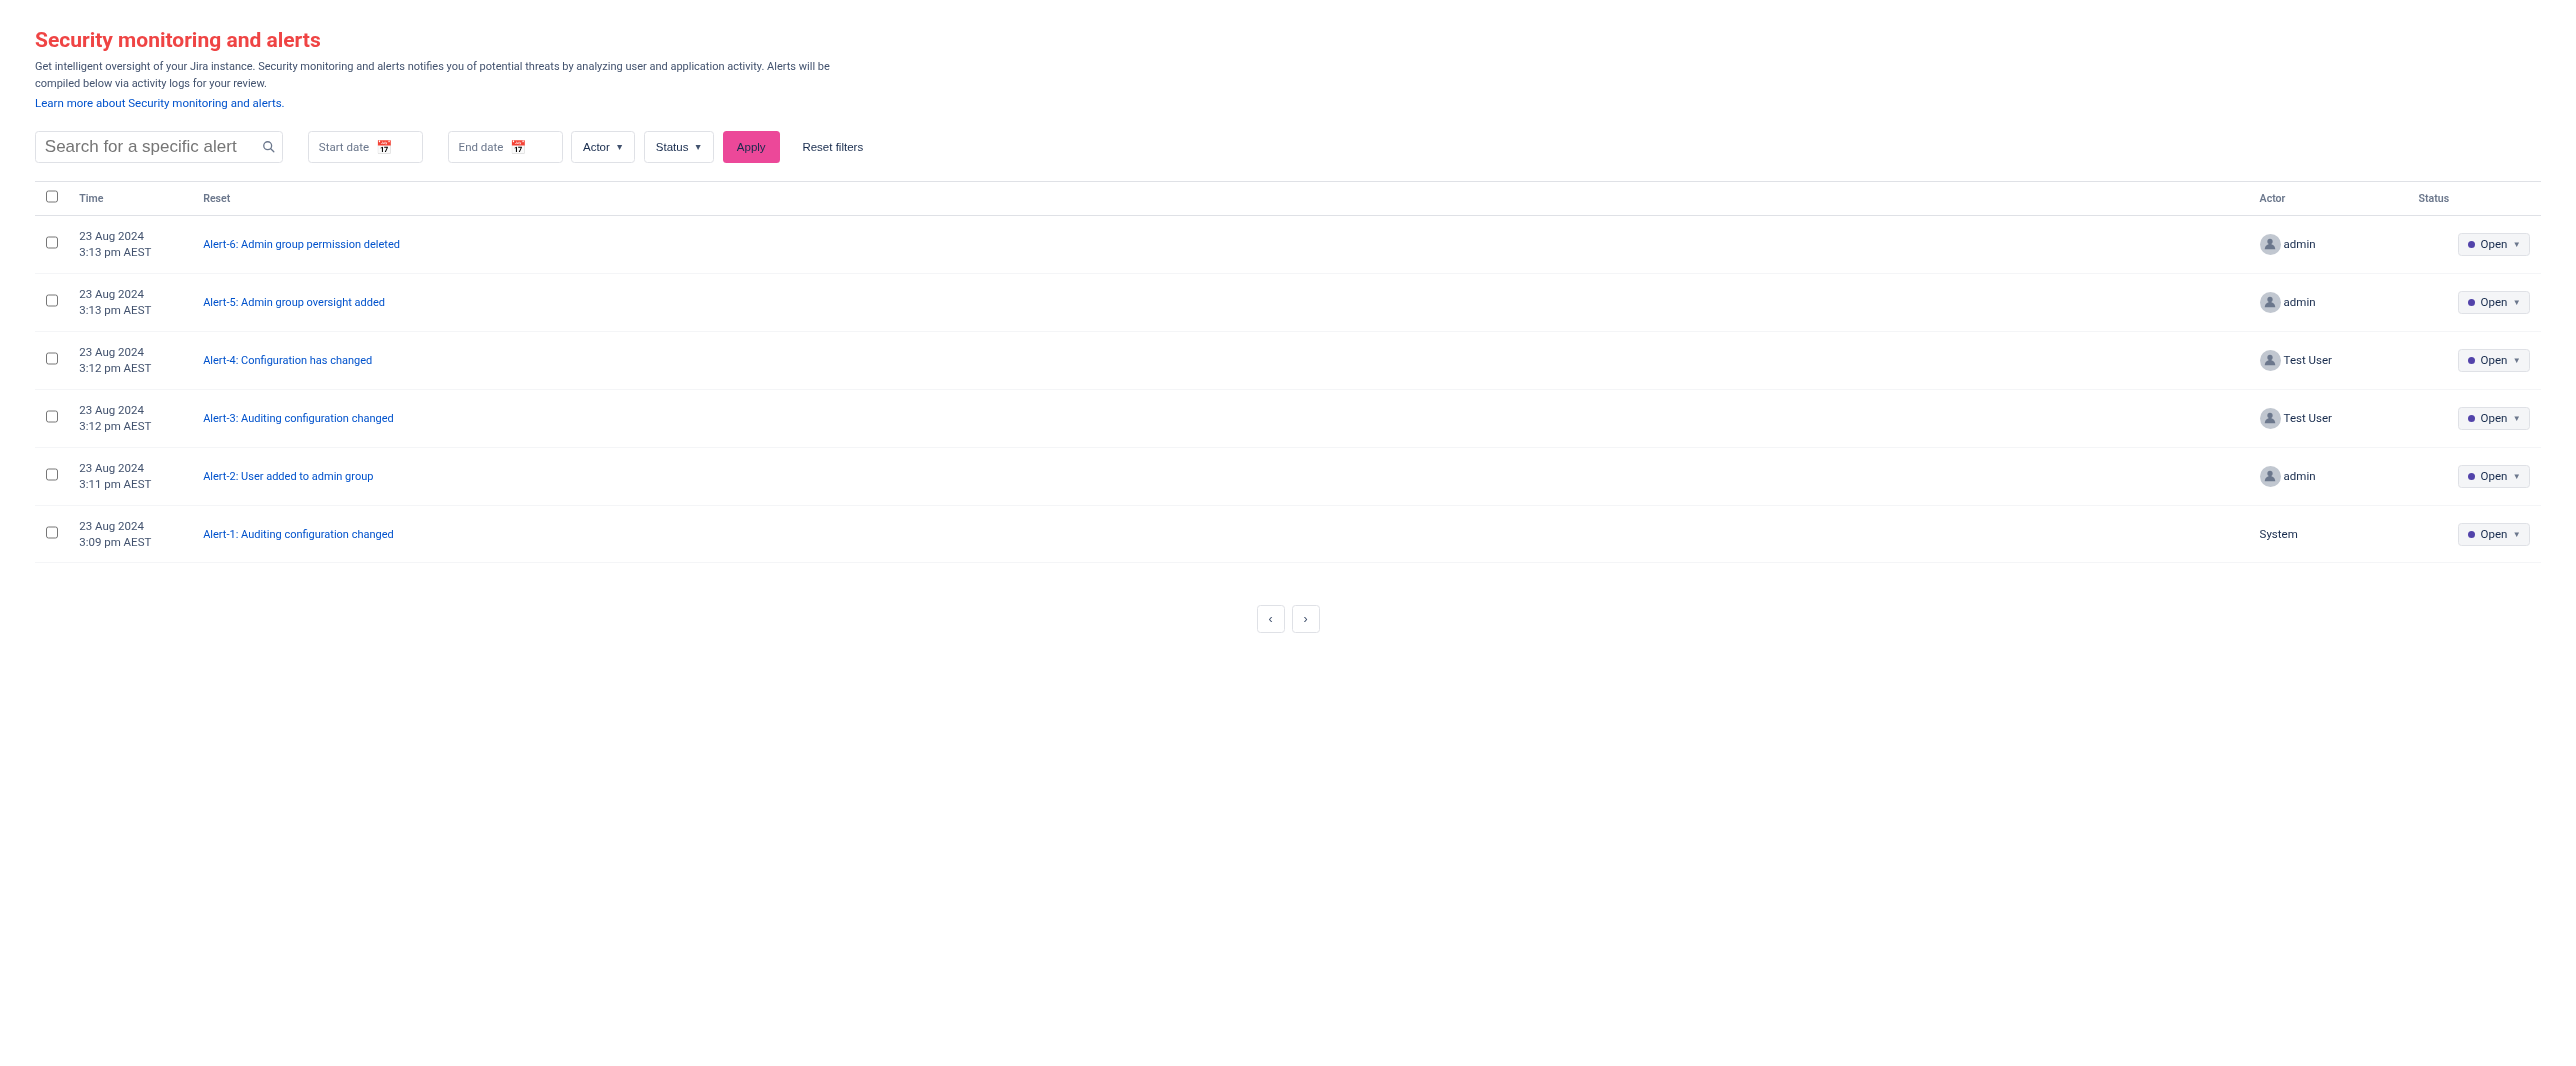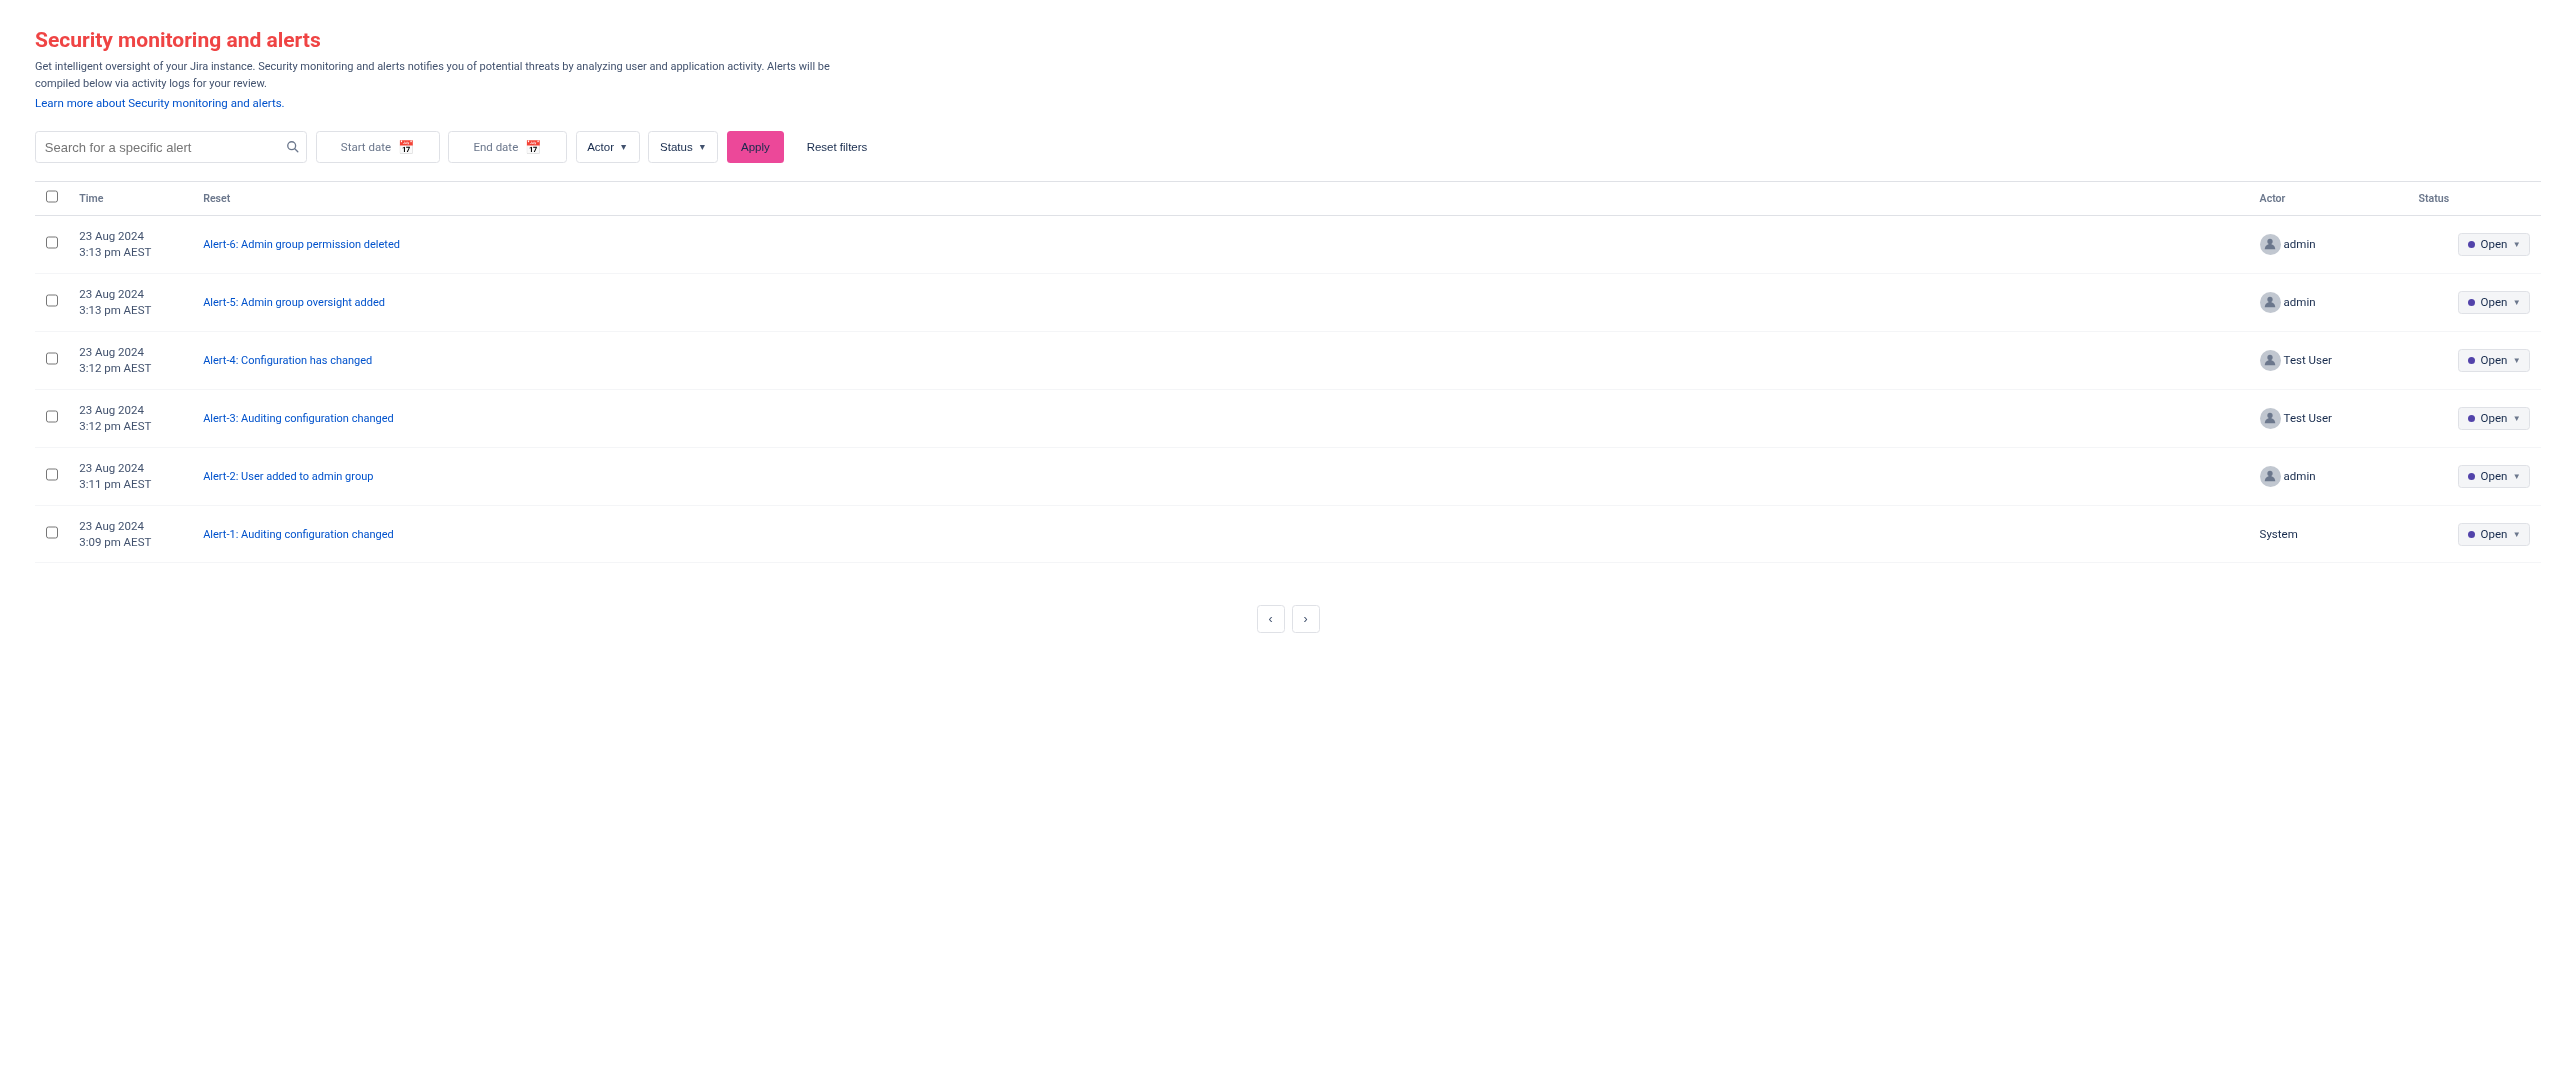--- a/index.html
+++ b/index.html
@@ -35,52 +35,53 @@
       gap: 8.8px;
       margin-top: 21px;
       margin-bottom: 17.7px;
     }
     .search-wrapper {
       position: relative;
       display: flex;
       align-items: center;
     }
     .search-input {
-      width: 272px;
+      width: 248px;
       height: 32px;
       border: 0.9px solid #dfe1e6;
       border-radius: 3.5px;
       padding: 0 32px 0 8.8px;
-      font-size: 13px;
+      font-size: 17px;
       color: #6b778c;
       outline: none;
     }
     .search-icon-btn {
       position: absolute;
       right: 7px;
       background: none;
       border: none;
       cursor: pointer;
       color: #6b778c;
       display: flex;
       align-items: center;
     }
     .date-input {
       display: flex;
       align-items: center;
       height: 32px;
       border: 0.9px solid #dfe1e6;
       border-radius: 3.5px;
-      padding: 0 24px;
+      padding: 0 10px;
       font-size: 11.5px;
       color: #6b778c;
       background: #fff;
       gap: 7px;
       cursor: pointer;
       min-width: 115px;
+      margin-left: 16px;
     }
     .calendar-icon {
       color: #42526e;
       font-size: 13.3px;
     }
     .dropdown-btn {
       display: flex;
       align-items: center;
       height: 32px;
       border: 0.9px solid #dfe1e6;

